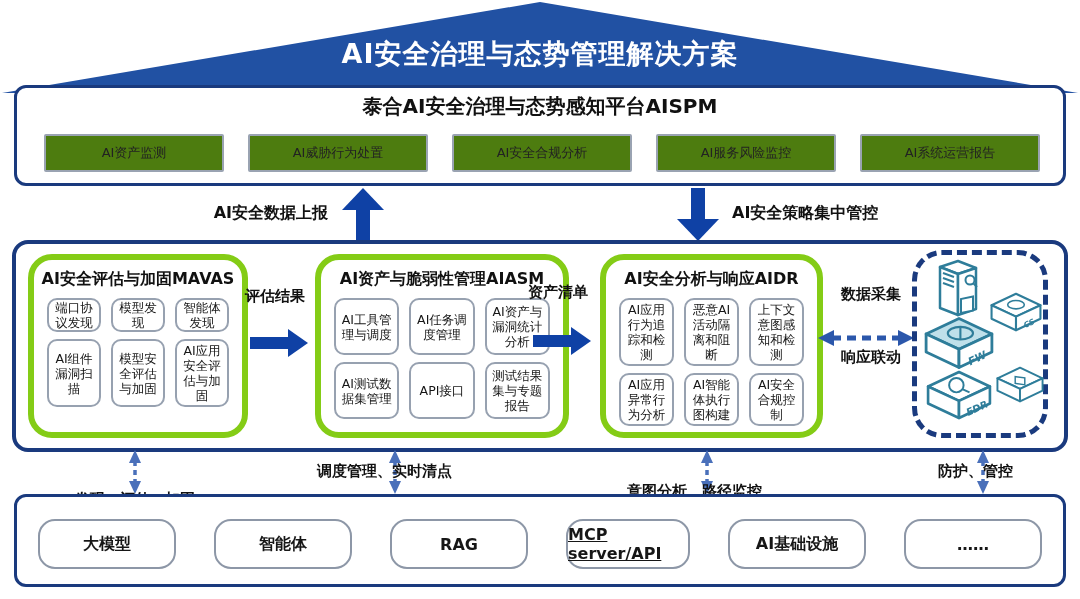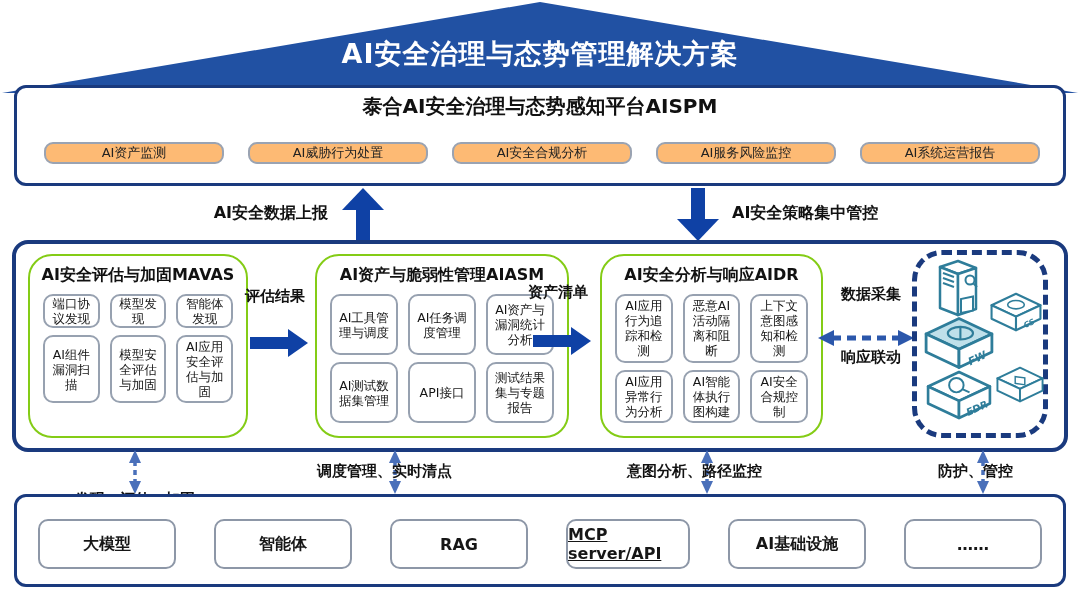--- a/index.html
+++ b/index.html
@@ -24,34 +24,34 @@
   .platform-box{left:14px;top:85px;width:1052px;height:101px;}
   .platform-title{
     left:14px;top:93px;width:1052px;text-align:center;
     font-size:20px;font-weight:bold;color:#111;
   }
   .platform-items{
     left:44px;top:134px;width:996px;height:38px;
     display:flex;justify-content:space-between;align-items:center;
   }
   .pill{
-    width:180px;height:22px;box-sizing:border-box;
-    border:2px solid #9aa3b2;border-radius:9px;background:#fdba74;
+    width:180px;height:38px;box-sizing:border-box;
+    border:2px solid #9aa3b2;border-radius:2px;background:#4d7c0f;
     display:flex;align-items:center;justify-content:center;
     font-size:13px;color:#222;
   }
   
   .flow-label{font-size:16px;font-weight:bold;color:#111;}
   .up-label{left:168px;top:203px;width:160px;text-align:right;}
   .down-label{left:732px;top:203px;width:200px;text-align:left;}
   
   .middle-box{left:12px;top:240px;width:1056px;height:212px;border-width:4px;border-radius:16px;}
   .section{
     position:absolute;top:254px;height:184px;box-sizing:border-box;
-    background:#fff;border:2px solid #84cc16;border-radius:24px;
+    background:#fff;border:6px solid #84cc16;border-radius:24px;
     display:flex;flex-direction:column;
   }
   .section-title{
     text-align:center;font-weight:bold;font-size:16px;color:#111;
     padding-top:9px;white-space:nowrap;
   }
   .section-grid{
     flex:1;display:grid;grid-template-columns:1fr 1fr 1fr;
     gap:7px 10px;padding:8px 13px 13px;
   }
@@ -77,21 +77,21 @@
   
   .conn-label{font-size:15px;font-weight:bold;color:#111;white-space:nowrap;}
   
   .bottom-box{left:14px;top:494px;width:1052px;height:93px;}
   .bottom-items{
     left:38px;top:519px;width:1004px;height:50px;
     display:flex;justify-content:space-between;align-items:center;
   }
   .bottom-pill{
     width:138px;height:50px;box-sizing:border-box;
-    border:2px solid #8d97a7;border-radius:10px;background:#fff;
+    border:2px solid #8d97a7;border-radius:17px;background:#fff;
     display:flex;align-items:center;justify-content:center;
     font-size:16px;font-weight:bold;color:#161616;
   }
 </style>
 </head>
 <body>
 
 <div class="stage">
 
   <svg class="abs roof-svg" viewBox="0 0 1080 96" preserveAspectRatio="none">
@@ -241,21 +241,21 @@
     <polygon points="10,44 4,31 16,31" fill="#4a70ba"></polygon>
   </svg>
   <svg class="abs" style="left:973px;top:450px;" width="20" height="44">
     <line x1="10" y1="11" x2="10" y2="33" stroke="#4a70ba" stroke-width="3.5" stroke-dasharray="5 4"></line>
     <polygon points="10,0 4,13 16,13" fill="#4a70ba"></polygon>
     <polygon points="10,44 4,31 16,31" fill="#4a70ba"></polygon>
   </svg>
 
   <div class="abs conn-label" style="left:75px;top:462px;margin-top:28px;">发现、评估、加固</div>
   <div class="abs conn-label" style="left:317px;top:462px;">调度管理、实时清点</div>
-  <div class="abs conn-label" style="left:627px;top:462px;">意图分析、路径监控</div>
+  <div class="abs conn-label" style="left:627px;top:482px;">意图分析、路径监控</div>
   <div class="abs conn-label" style="left:938px;top:462px;">防护、管控</div>
 
   <div class="abs frame bottom-box"></div>
   <div class="abs bottom-items">
     <div class="bottom-pill">大模型</div>
     <div class="bottom-pill">智能体</div>
     <div class="bottom-pill">RAG</div>
     <div class="bottom-pill" style="width:124px;text-decoration:underline;">MCP server/API</div>
     <div class="bottom-pill">AI基础设施</div>
     <div class="bottom-pill">……</div>

